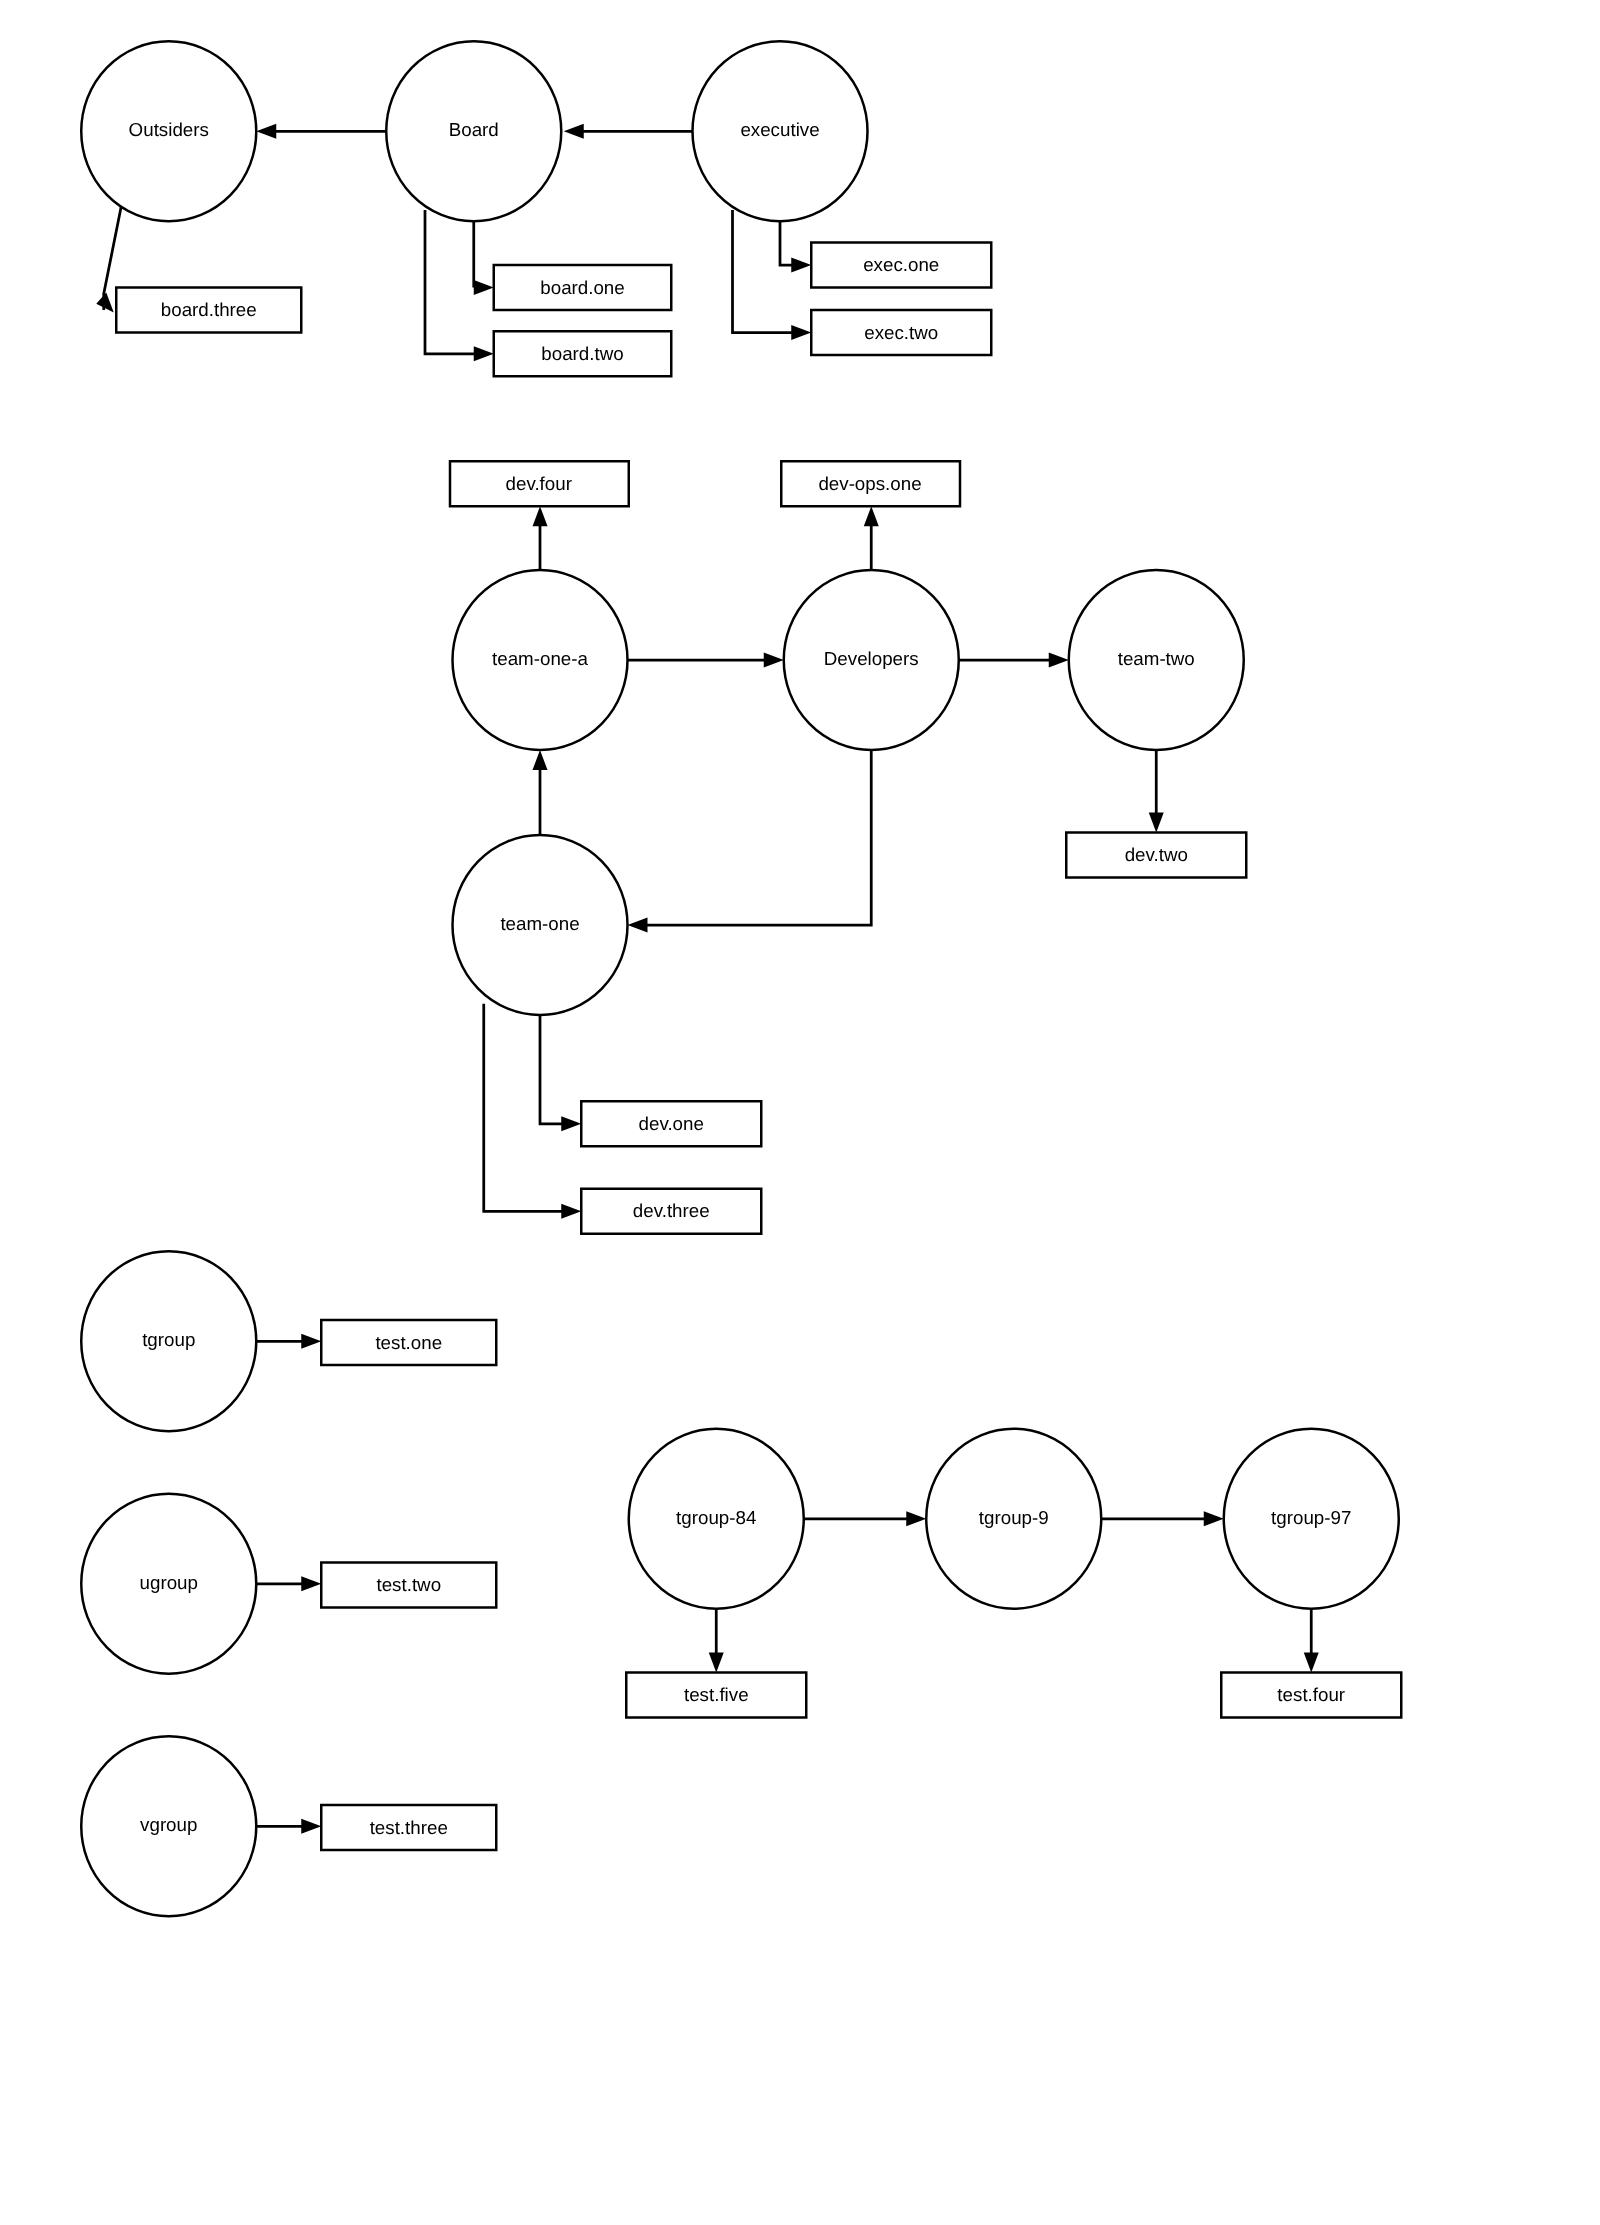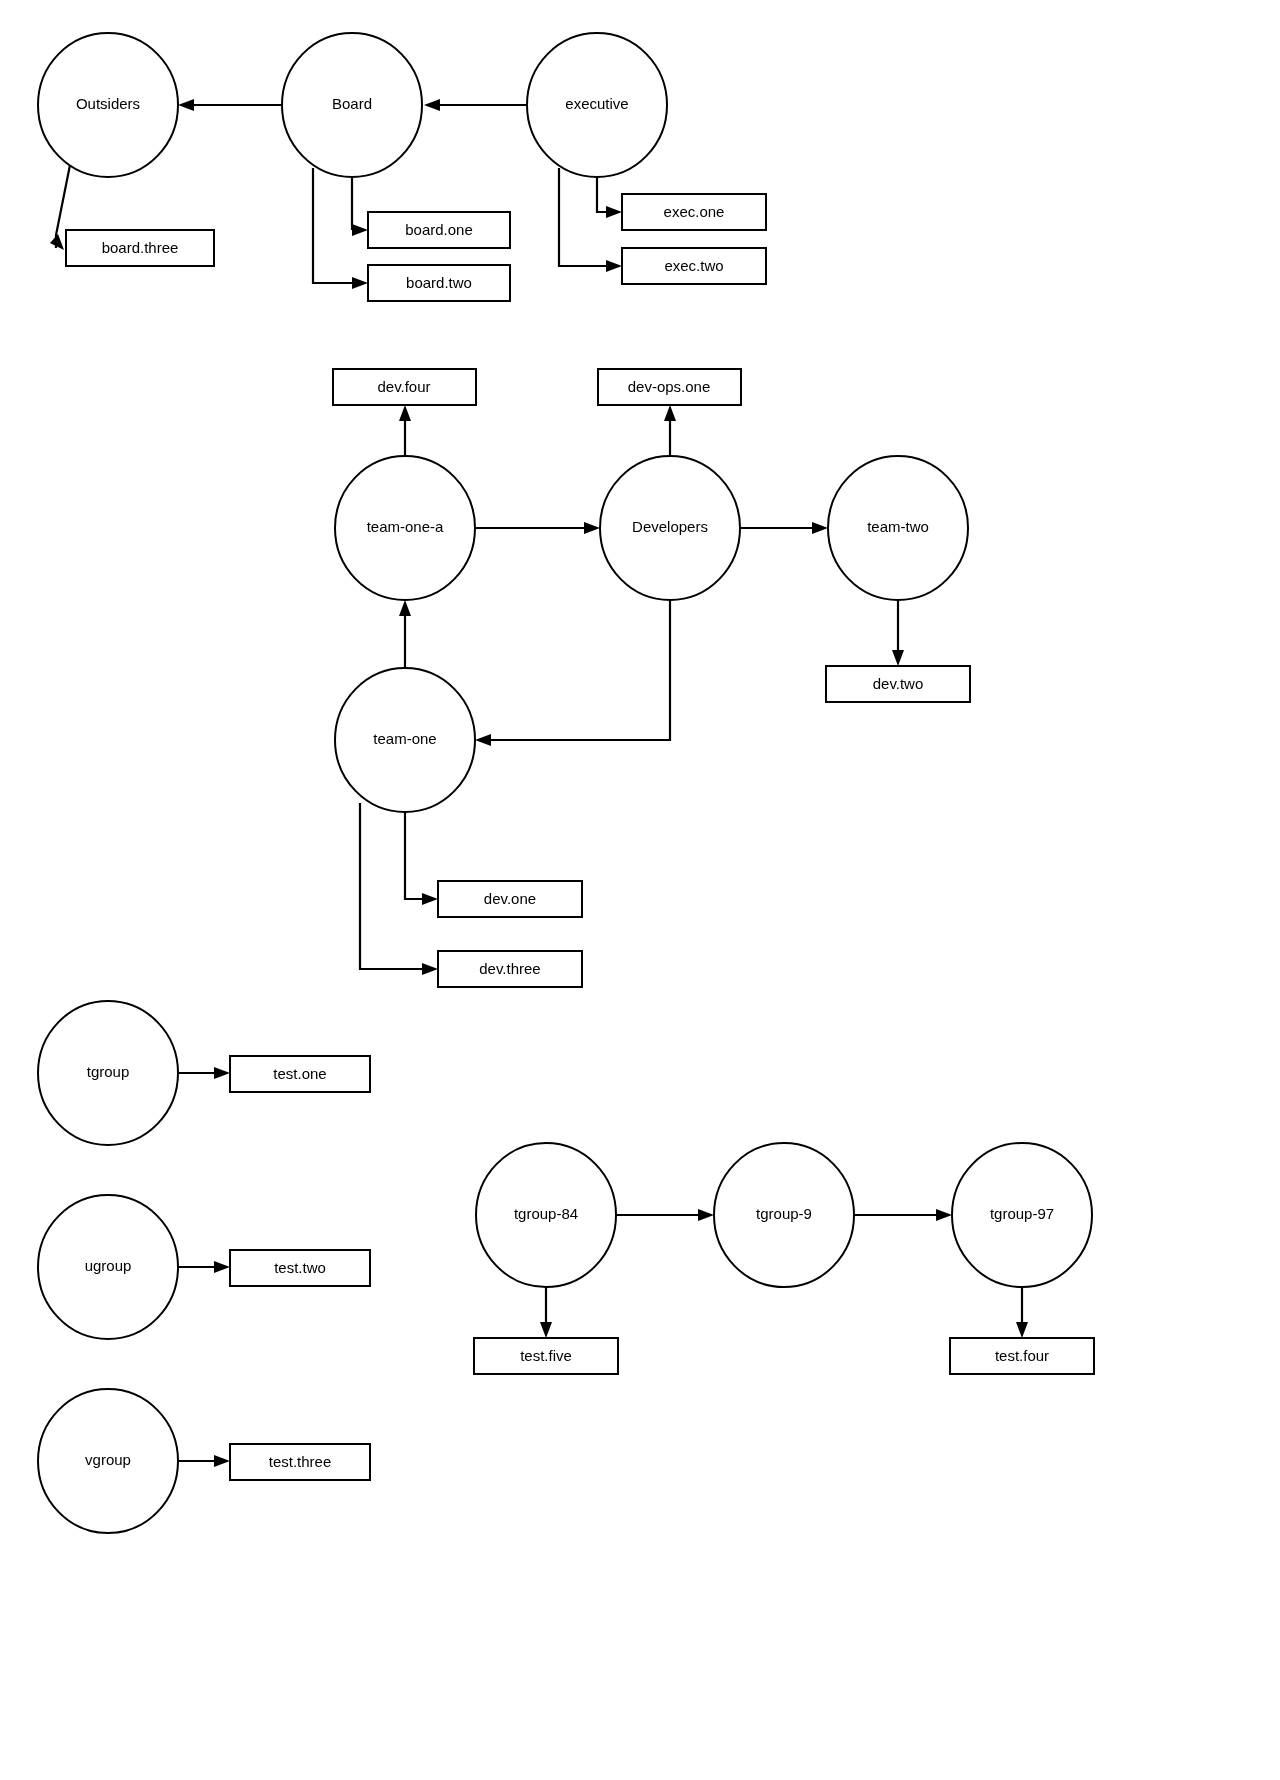--- a/index.html
+++ b/index.html
@@ -11,20 +11,21 @@
     width: 1280px;
     height: 1780px;
     font-family: "Liberation Sans", sans-serif;
     overflow: hidden;
   }
   #diagram-root {
     position: relative;
     width: 1252px;
     height: 1780px;
     background: #ffffff;
+    margin-left: 27px;
   }
   svg#graph {
     display: block;
     width: 1280px;
     height: 1780px;
   }
   .node-ellipse {
     fill: #ffffff;
     stroke: #000000;
     stroke-width: 2;

